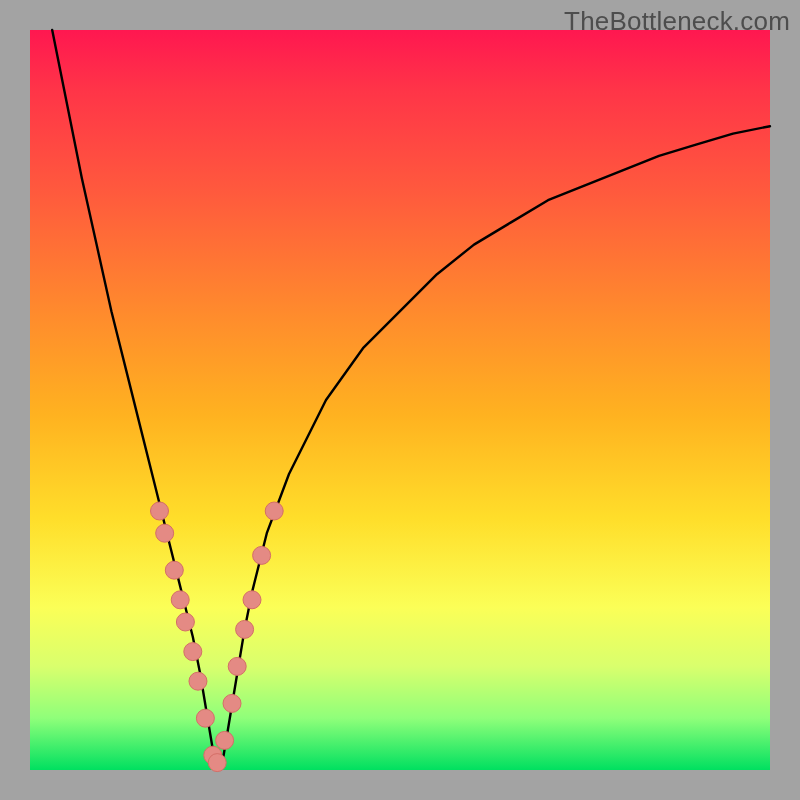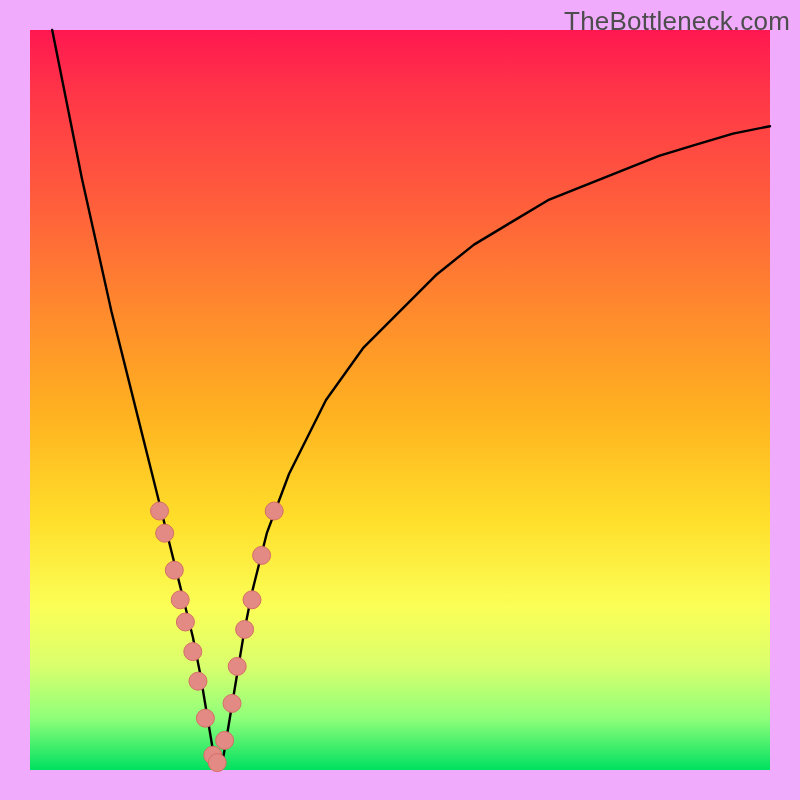--- a/index.html
+++ b/index.html
@@ -8,21 +8,21 @@
     width: 800px;
     height: 800px;
     overflow: hidden;
     background: #000;
     font-family: Arial, Helvetica, sans-serif;
   }
   .stage {
     position: relative;
     width: 800px;
     height: 800px;
-    background: #f0abfc;
+    background: #a3a3a3;
   }
   .plot-area {
     position: absolute;
     left: 30px;
     top: 30px;
     width: 740px;
     height: 740px;
     
     background: linear-gradient(
       to bottom,

